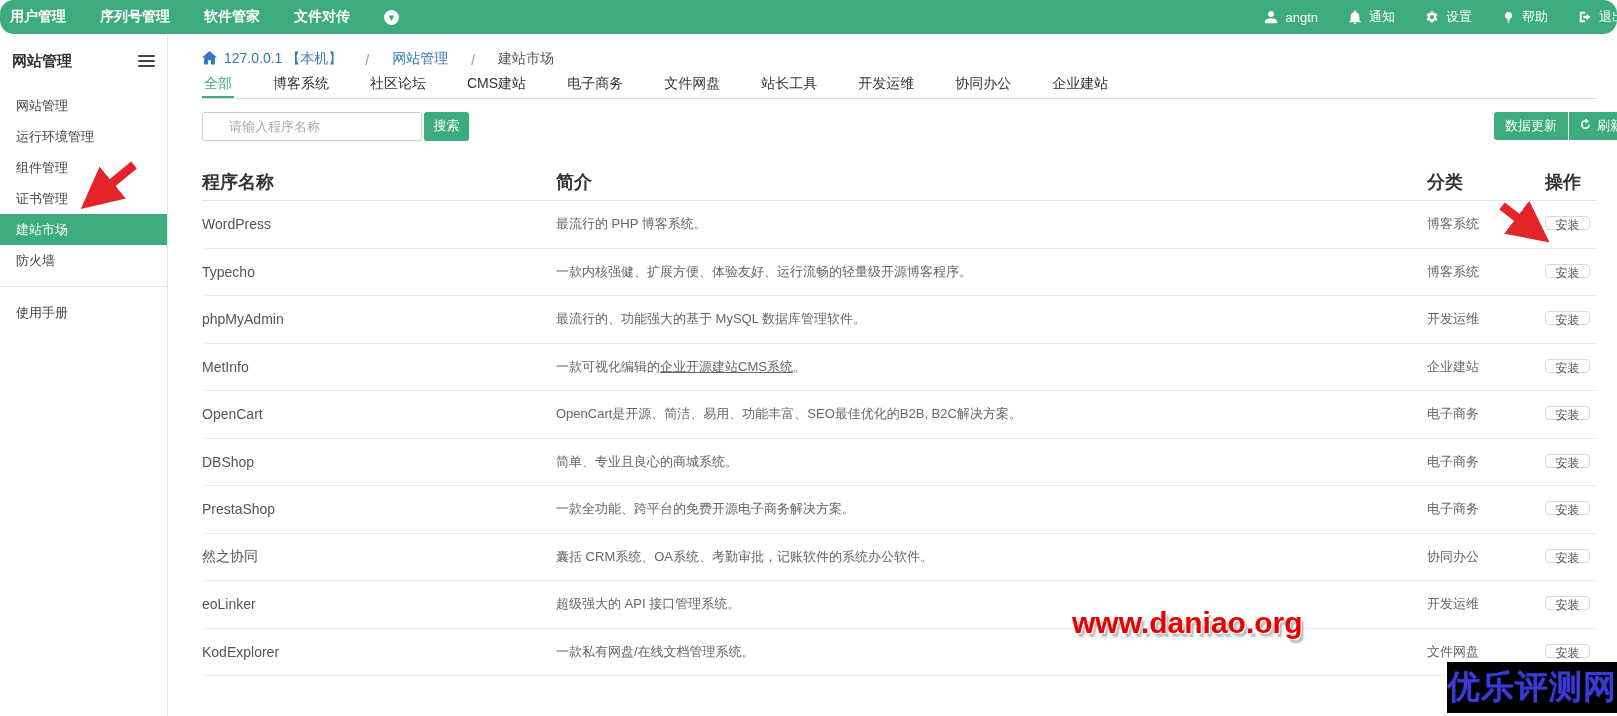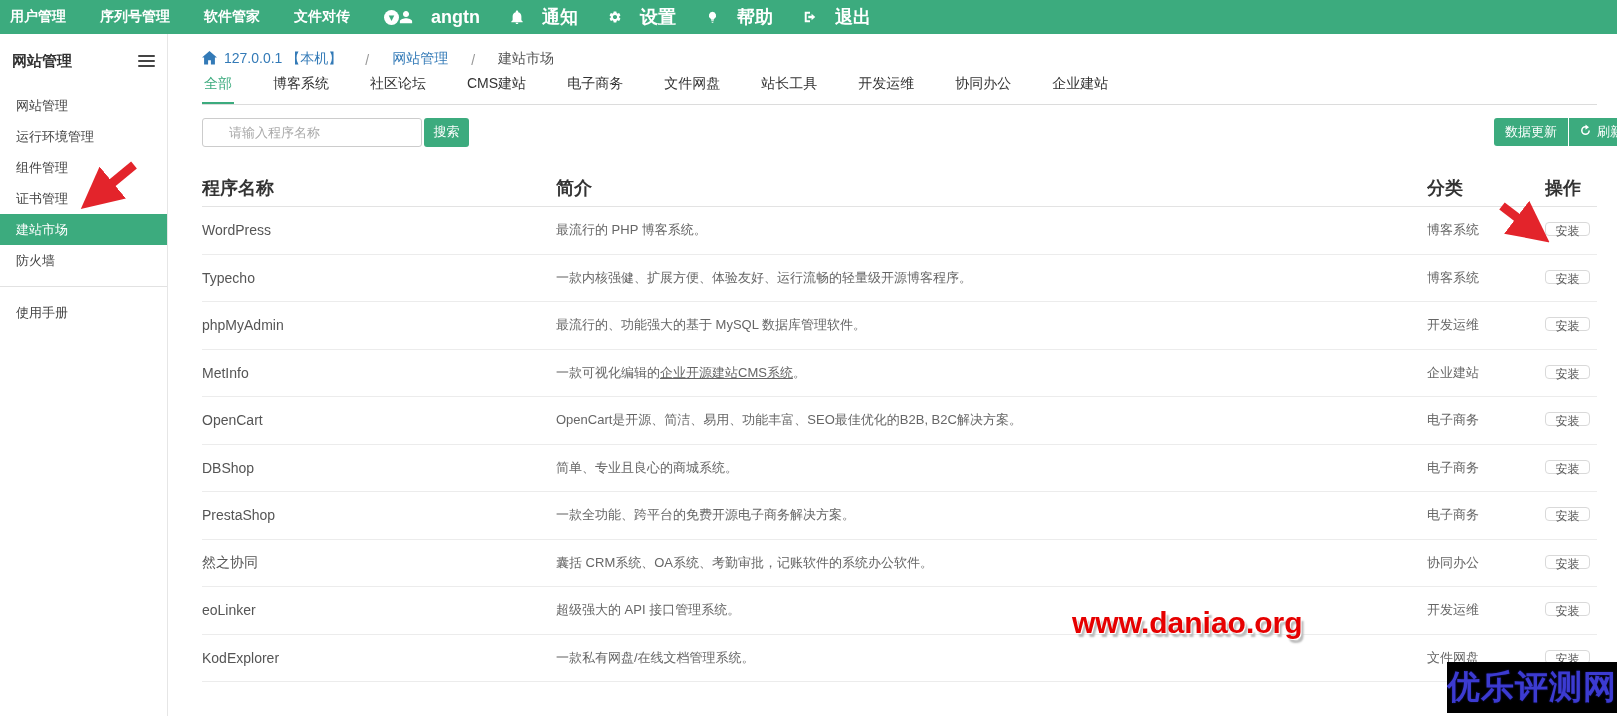--- a/index.html
+++ b/index.html
@@ -8,46 +8,46 @@
     --red:#e3242b;
   }
   *{box-sizing:border-box;margin:0;padding:0;}
   html,body{width:1617px;height:716px;overflow:hidden;}
   body{
     position:relative;background:#fff;
     font-family:"Liberation Sans","DejaVu Sans",sans-serif;
     color:#333;
   }
   
-  .topbar{height:34px;background:var(--green);display:flex;align-items:center;justify-content:flex-start;padding:0 0 0 10px;}
+  .topbar{height:34px;background:var(--green);display:flex;align-items:center;justify-content:space-between;padding:0 0 0 10px;border-radius:14px;}
   .topbar-left,.topbar-right{display:flex;align-items:center;height:100%;}
   .topbar-menu{display:flex;align-items:center;gap:34px;}
   .top-item{color:#fff;font-size:14px;font-weight:700;cursor:pointer;white-space:nowrap;}
   .chev-circle{width:15px;height:15px;background:#fff;border-radius:50%;display:flex;align-items:center;justify-content:center;margin-left:34px;cursor:pointer;color:var(--green);font-size:11px;line-height:1;font-weight:700;}
   .topbar-right{gap:30px;margin-right:-8px;}
-  .tr-item{display:flex;align-items:center;gap:18px;color:#fff;font-size:18px;font-weight:700;cursor:pointer;white-space:nowrap;}
+  .tr-item{display:flex;align-items:center;gap:7px;color:#fff;font-size:13px;font-weight:400;cursor:pointer;white-space:nowrap;}
   .tr-item svg{display:block;}
   
   .main{display:flex;height:682px;}
   .sidebar{width:168px;flex:0 0 168px;border-right:1px solid #e6e6e6;padding-top:14px;background:#fff;}
   .side-head{display:flex;align-items:center;justify-content:space-between;padding:0 12px 0 12px;height:26px;margin-bottom:16px;}
   .side-title{font-size:15px;font-weight:700;color:#333;}
   .burger{width:17px;cursor:pointer;}
   .burger i{display:block;height:2px;background:#444;margin:3px 0;border-radius:1px;}
   .side-item{height:31px;line-height:31px;padding-left:16px;font-size:13px;color:#444;cursor:pointer;white-space:nowrap;}
   .side-item.active{background:var(--green);color:#fff;}
   .side-sep{border-top:1px solid #e2e2e2;margin:10px 0 10px 0;}
   
   .content{flex:1;padding:12px 20px 0 34px;min-width:0;}
   .crumbs{display:flex;align-items:flex-end;gap:23px;font-size:14px;margin-bottom:3px;height:22px;}
   .crumb-link{color:var(--blue);cursor:pointer;display:flex;align-items:center;gap:7px;}
   .crumb-sep{color:#999;}
   .crumb-cur{color:#555;}
   .tabs{border-bottom:1px solid #dcdcdc;display:flex;gap:37px;margin-bottom:12px;}
-  .tab{font-size:14px;color:#333;padding:4px 2px 9px;cursor:pointer;border-bottom:2px solid transparent;white-space:nowrap;}
+  .tab{font-size:14px;color:#333;padding:4px 2px 3px;cursor:pointer;border-bottom:2px solid transparent;white-space:nowrap;}
   .tab.active{color:var(--green);border-bottom-color:var(--green);}
   .toolbar{display:flex;align-items:center;height:30px;margin-bottom:22px;position:relative;}
   .search-input{width:220px;height:29px;border:1px solid #ccc;border-radius:3px;padding:0 26px;font-size:13px;color:#333;outline:none;font-family:inherit;}
   .search-input::placeholder{color:#aaa;}
   .btn-green{background:var(--green);color:#fff;border:none;height:29px;font-size:13px;border-radius:3px;cursor:pointer;font-family:inherit;white-space:nowrap;}
   .search-btn{width:45px;margin-left:2px;}
   .right-btns{margin-left:auto;margin-right:-48px;display:flex;gap:1px;}
   .update-btn{width:74px;height:28px;border-radius:3px 0 0 3px;}
   .refresh-btn{width:76px;height:28px;border-radius:0 3px 3px 0;display:flex;align-items:center;justify-content:flex-start;padding-left:10px;gap:5px;}
   

